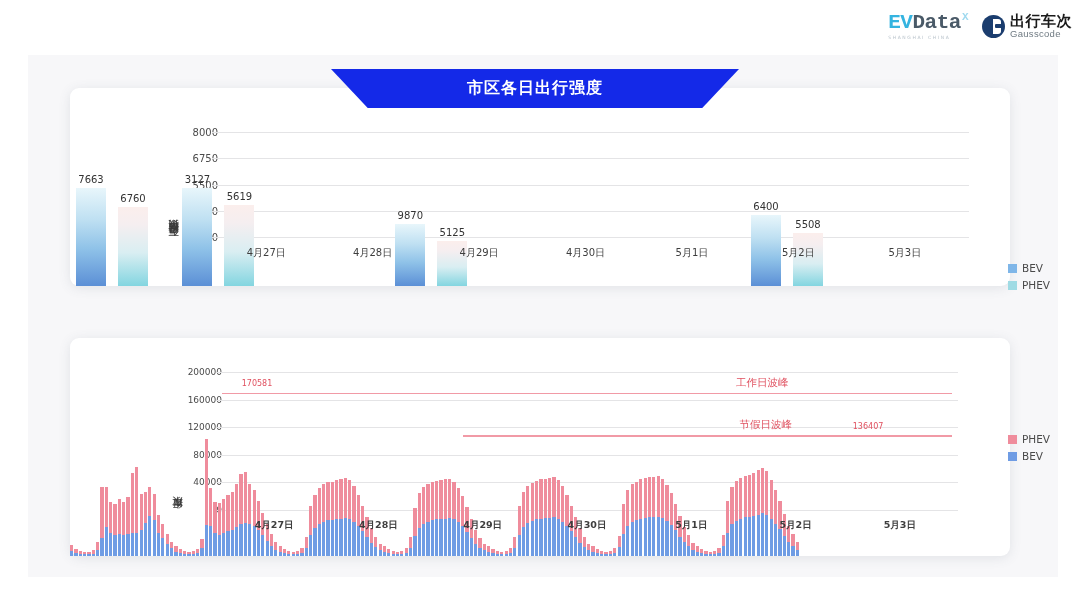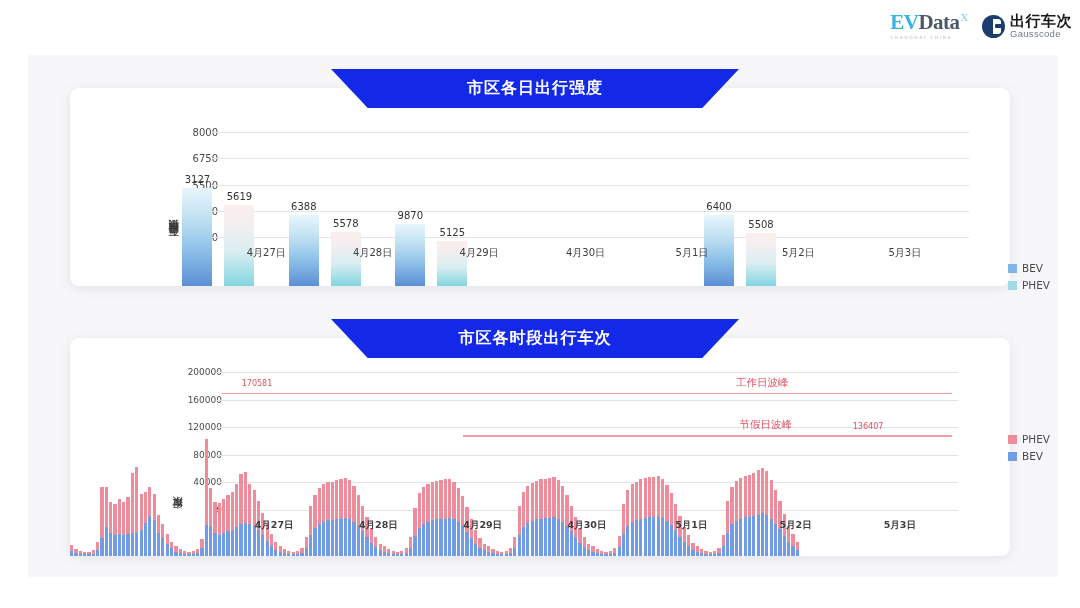--- a/index.html
+++ b/index.html
@@ -17,21 +17,21 @@
     background: #f7f7f9;
   }
 
   
   .logo-bar {
     position: absolute; right: 8px; top: 12px;
     display: flex; align-items: center; gap: 14px;
   }
   .logo-ev { display: flex; flex-direction: column; align-items: flex-start; }
   .logo-ev-main {
-    font-family: Liberation Serif, serif;
+    font-family: Liberation Mono, monospace;
     font-size: 21px; font-weight: 700; letter-spacing: -0.5px;
     line-height: 1; position: relative;
     color: #2f3d4a;
   }
   .logo-ev-main .ev { color: #35b4e0; }
   .logo-ev-main .data { color: #4a5a68; }
   .logo-ev-main .xmark {
     color: #9fd9ef; font-size: 11px; vertical-align: super; margin-left: 1px; font-weight: 600;
   }
   .logo-ev-sub {
@@ -173,45 +173,45 @@
           <div class="ytick" style="top: 44px; width: 32px; left: 116px;">8000</div>
         </div>
       <div id="c1-grid">
           <div class="gridline" style="left: 142px; top: 149px; width: 757px;"></div>
           <div class="gridline" style="left: 142px; top: 122.75px; width: 757px;"></div>
           <div class="gridline" style="left: 142px; top: 96.5px; width: 757px;"></div>
           <div class="gridline" style="left: 142px; top: 70.25px; width: 757px;"></div>
           <div class="gridline" style="left: 142px; top: 44px; width: 757px;"></div>
         </div>
       <div id="c1-plot" style="left: 148px; top: 44px; width: 745px; height: 105px;">
+          <div class="c1-group" style="left: 0px; width: 106.429px;">
+            <div class="c1-bar bev" style="height: 97.923px;">
+              <span class="c1-val">7663</span>
+            </div>
+            <div class="c1-bar phev" style="height: 78.96px;">
+              <span class="c1-val">6760</span>
+            </div>
+          </div>
           <div class="c1-group" style="left: 106.429px; width: 106.429px;">
             <div class="c1-bar bev" style="height: 98.364px;">
               <span class="c1-val">3127</span>
             </div>
             <div class="c1-bar phev" style="height: 81.186px;">
               <span class="c1-val">5619</span>
             </div>
           </div>
-          <div class="c1-group" style="left: 212.857px; width: 106.429px;">
-            <div class="c1-bar bev" style="height: 71.148px;">
-              <span class="c1-val">6388</span>
-            </div>
-            <div class="c1-bar phev" style="height: 54.138px;">
-              <span class="c1-val">5578</span>
-            </div>
-          </div>
           <div class="c1-group" style="left: 319.286px; width: 106.429px;">
             <div class="c1-bar bev" style="height: 61.866px;">
               <span class="c1-val">9870</span>
             </div>
             <div class="c1-bar phev" style="height: 44.625px;">
               <span class="c1-val">5125</span>
             </div>
           </div>
-          <div class="c1-group" style="left: 628px; width: 106.429px;">
+          <div class="c1-group" style="left: 675px; width: 106.429px;">
             <div class="c1-bar bev" style="height: 71.4px;">
               <span class="c1-val">6400</span>
             </div>
             <div class="c1-bar phev" style="height: 52.668px;">
               <span class="c1-val">5508</span>
             </div>
           </div>
         </div>
       <div id="c1-xticks">
           <div class="xtick" style="left: 196.214px; top: 158px;">4月27日</div>
@@ -228,23 +228,20 @@
             <span class="legend-label">BEV</span>
           </div>
           <div class="legend-row">
             <span class="legend-swatch" style="background:#9fdbe4"></span>
             <span class="legend-label">PHEV</span>
           </div>
         </div>
     </div>
   </div>
 
-  <div class="banner" style="top:319px">
-    <span class="banner-text">市区各时段出行车次</span>
-  </div>
 
   <div class="card" id="card-2">
     <div class="plot" id="chart2">
       <div class="axis-title-y" id="c2-ytitle" style="left: 100px; top: 26px; height: 154px;">出行车次</div>
       <div id="c2-yticks">
           <div class="ytick" style="top: 172px; width: 40px; left: 112px; font-size: 9px;">0</div>
           <div class="ytick" style="top: 144.4px; width: 40px; left: 112px; font-size: 9px;">40000</div>
           <div class="ytick" style="top: 116.8px; width: 40px; left: 112px; font-size: 9px;">80000</div>
           <div class="ytick" style="top: 89.2px; width: 40px; left: 112px; font-size: 9px;">120000</div>
           <div class="ytick" style="top: 61.6px; width: 40px; left: 112px; font-size: 9px;">160000</div>

